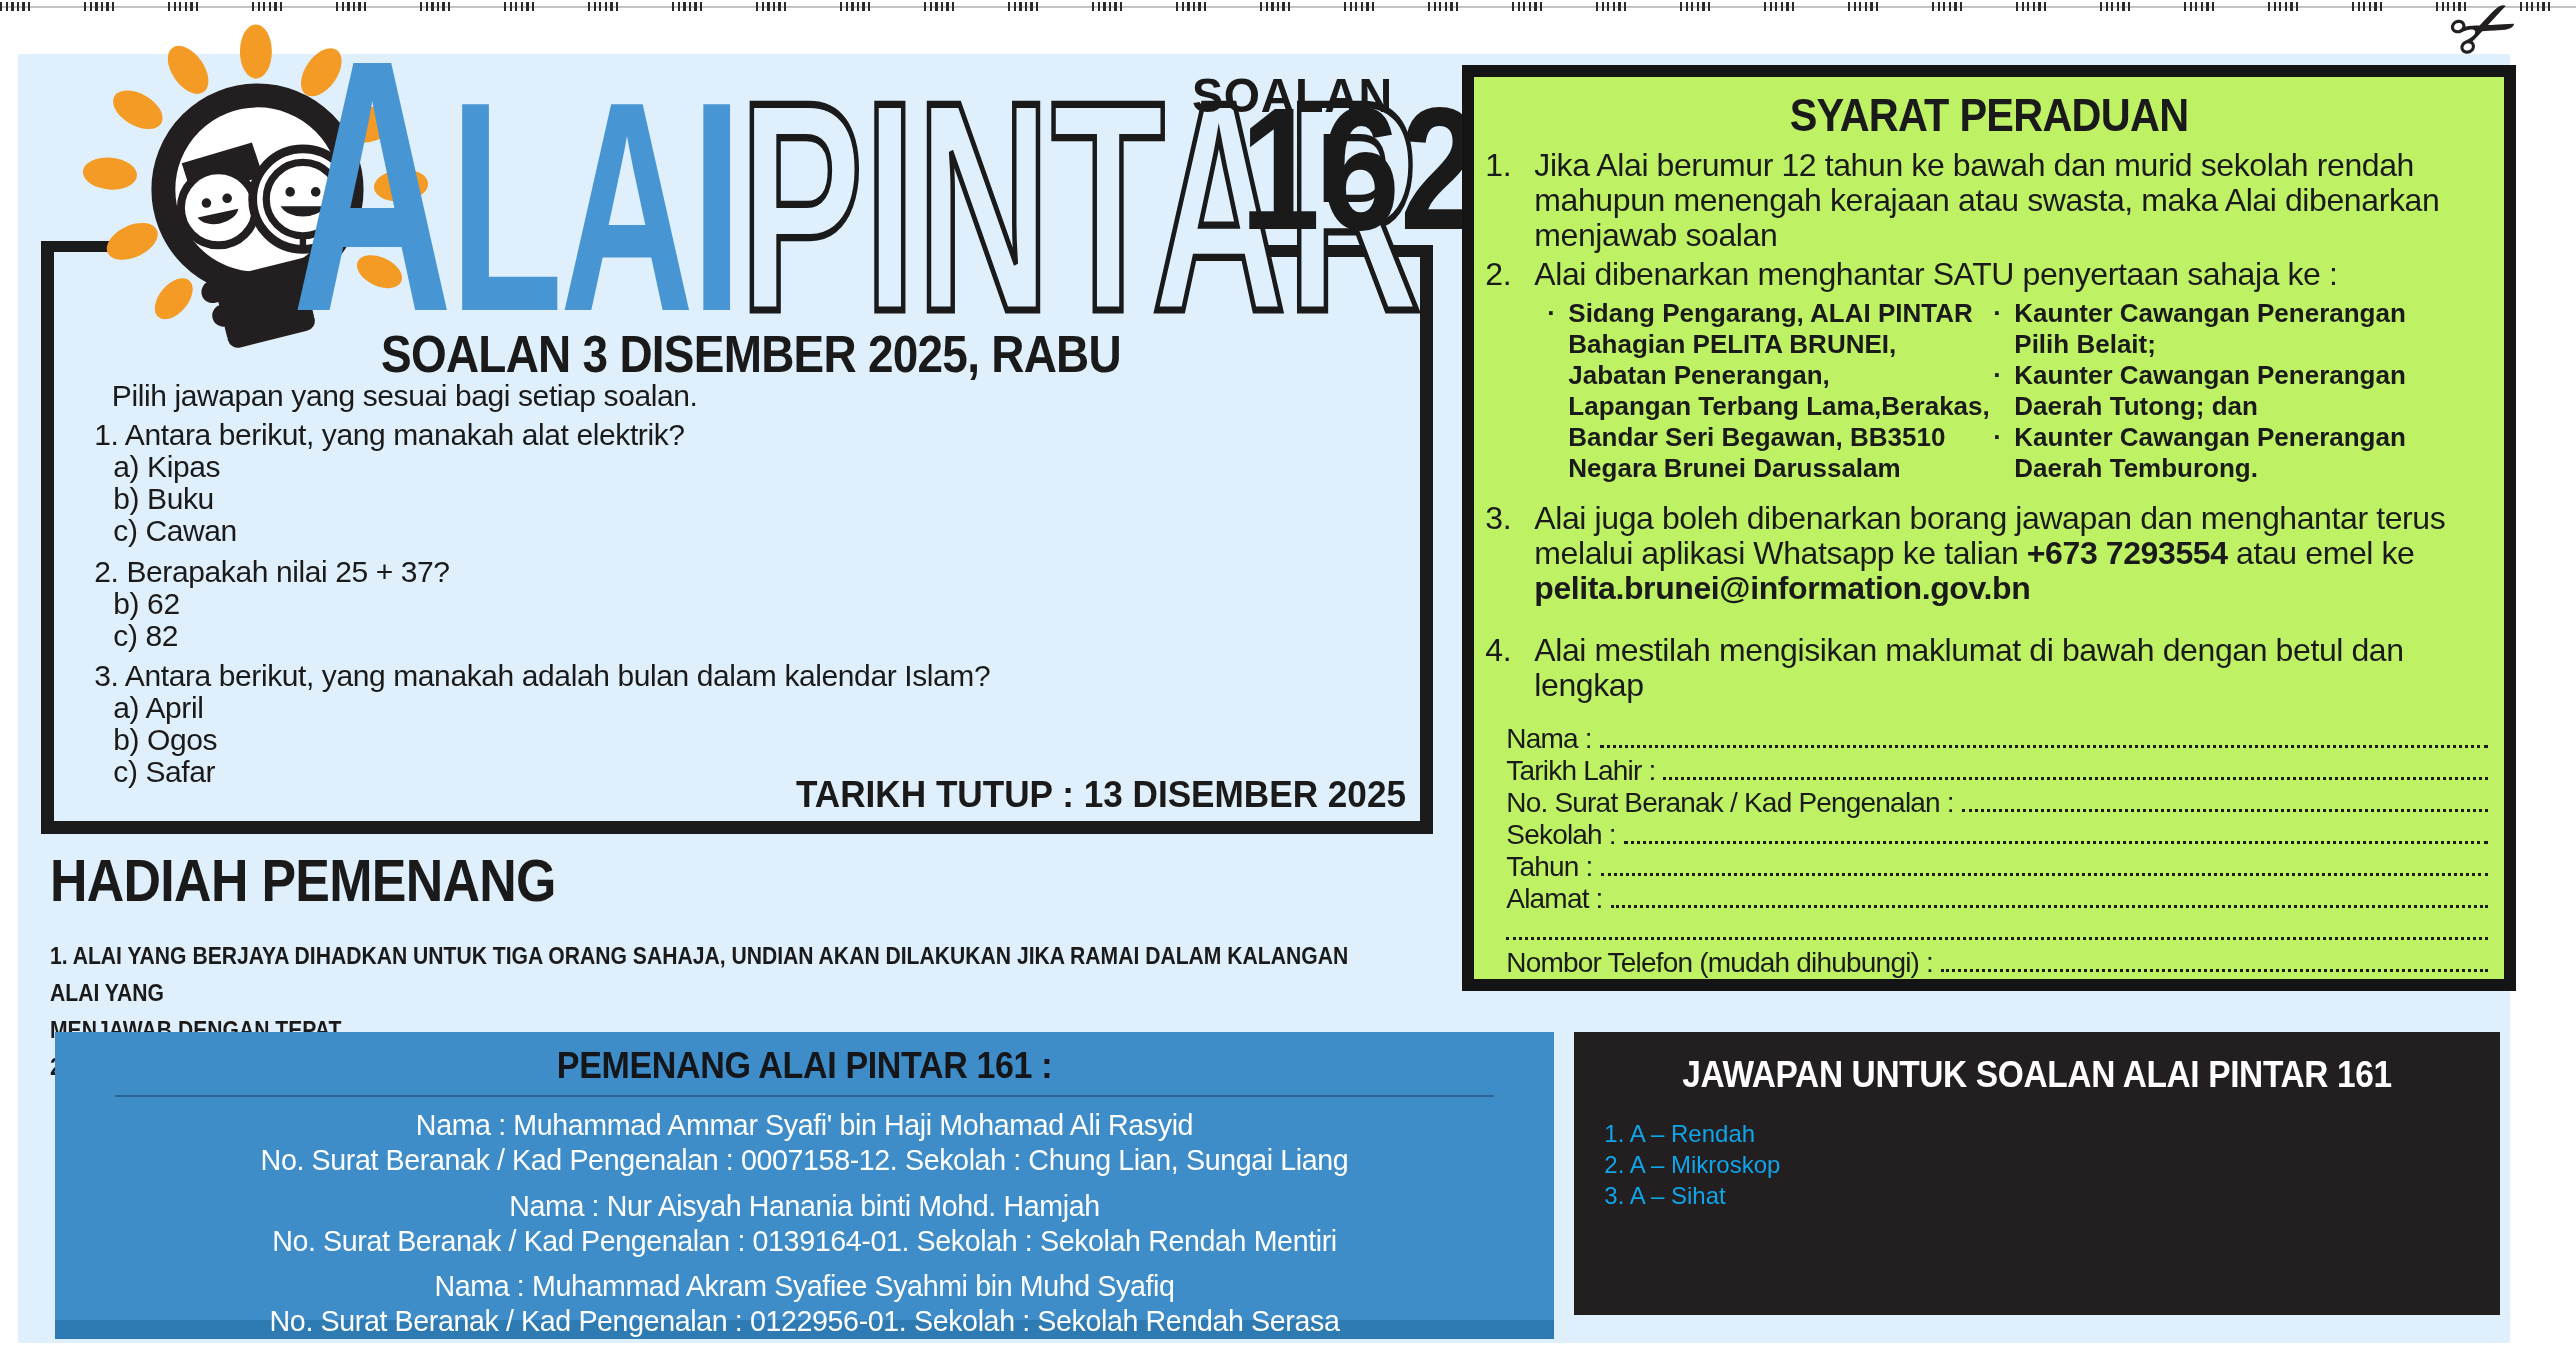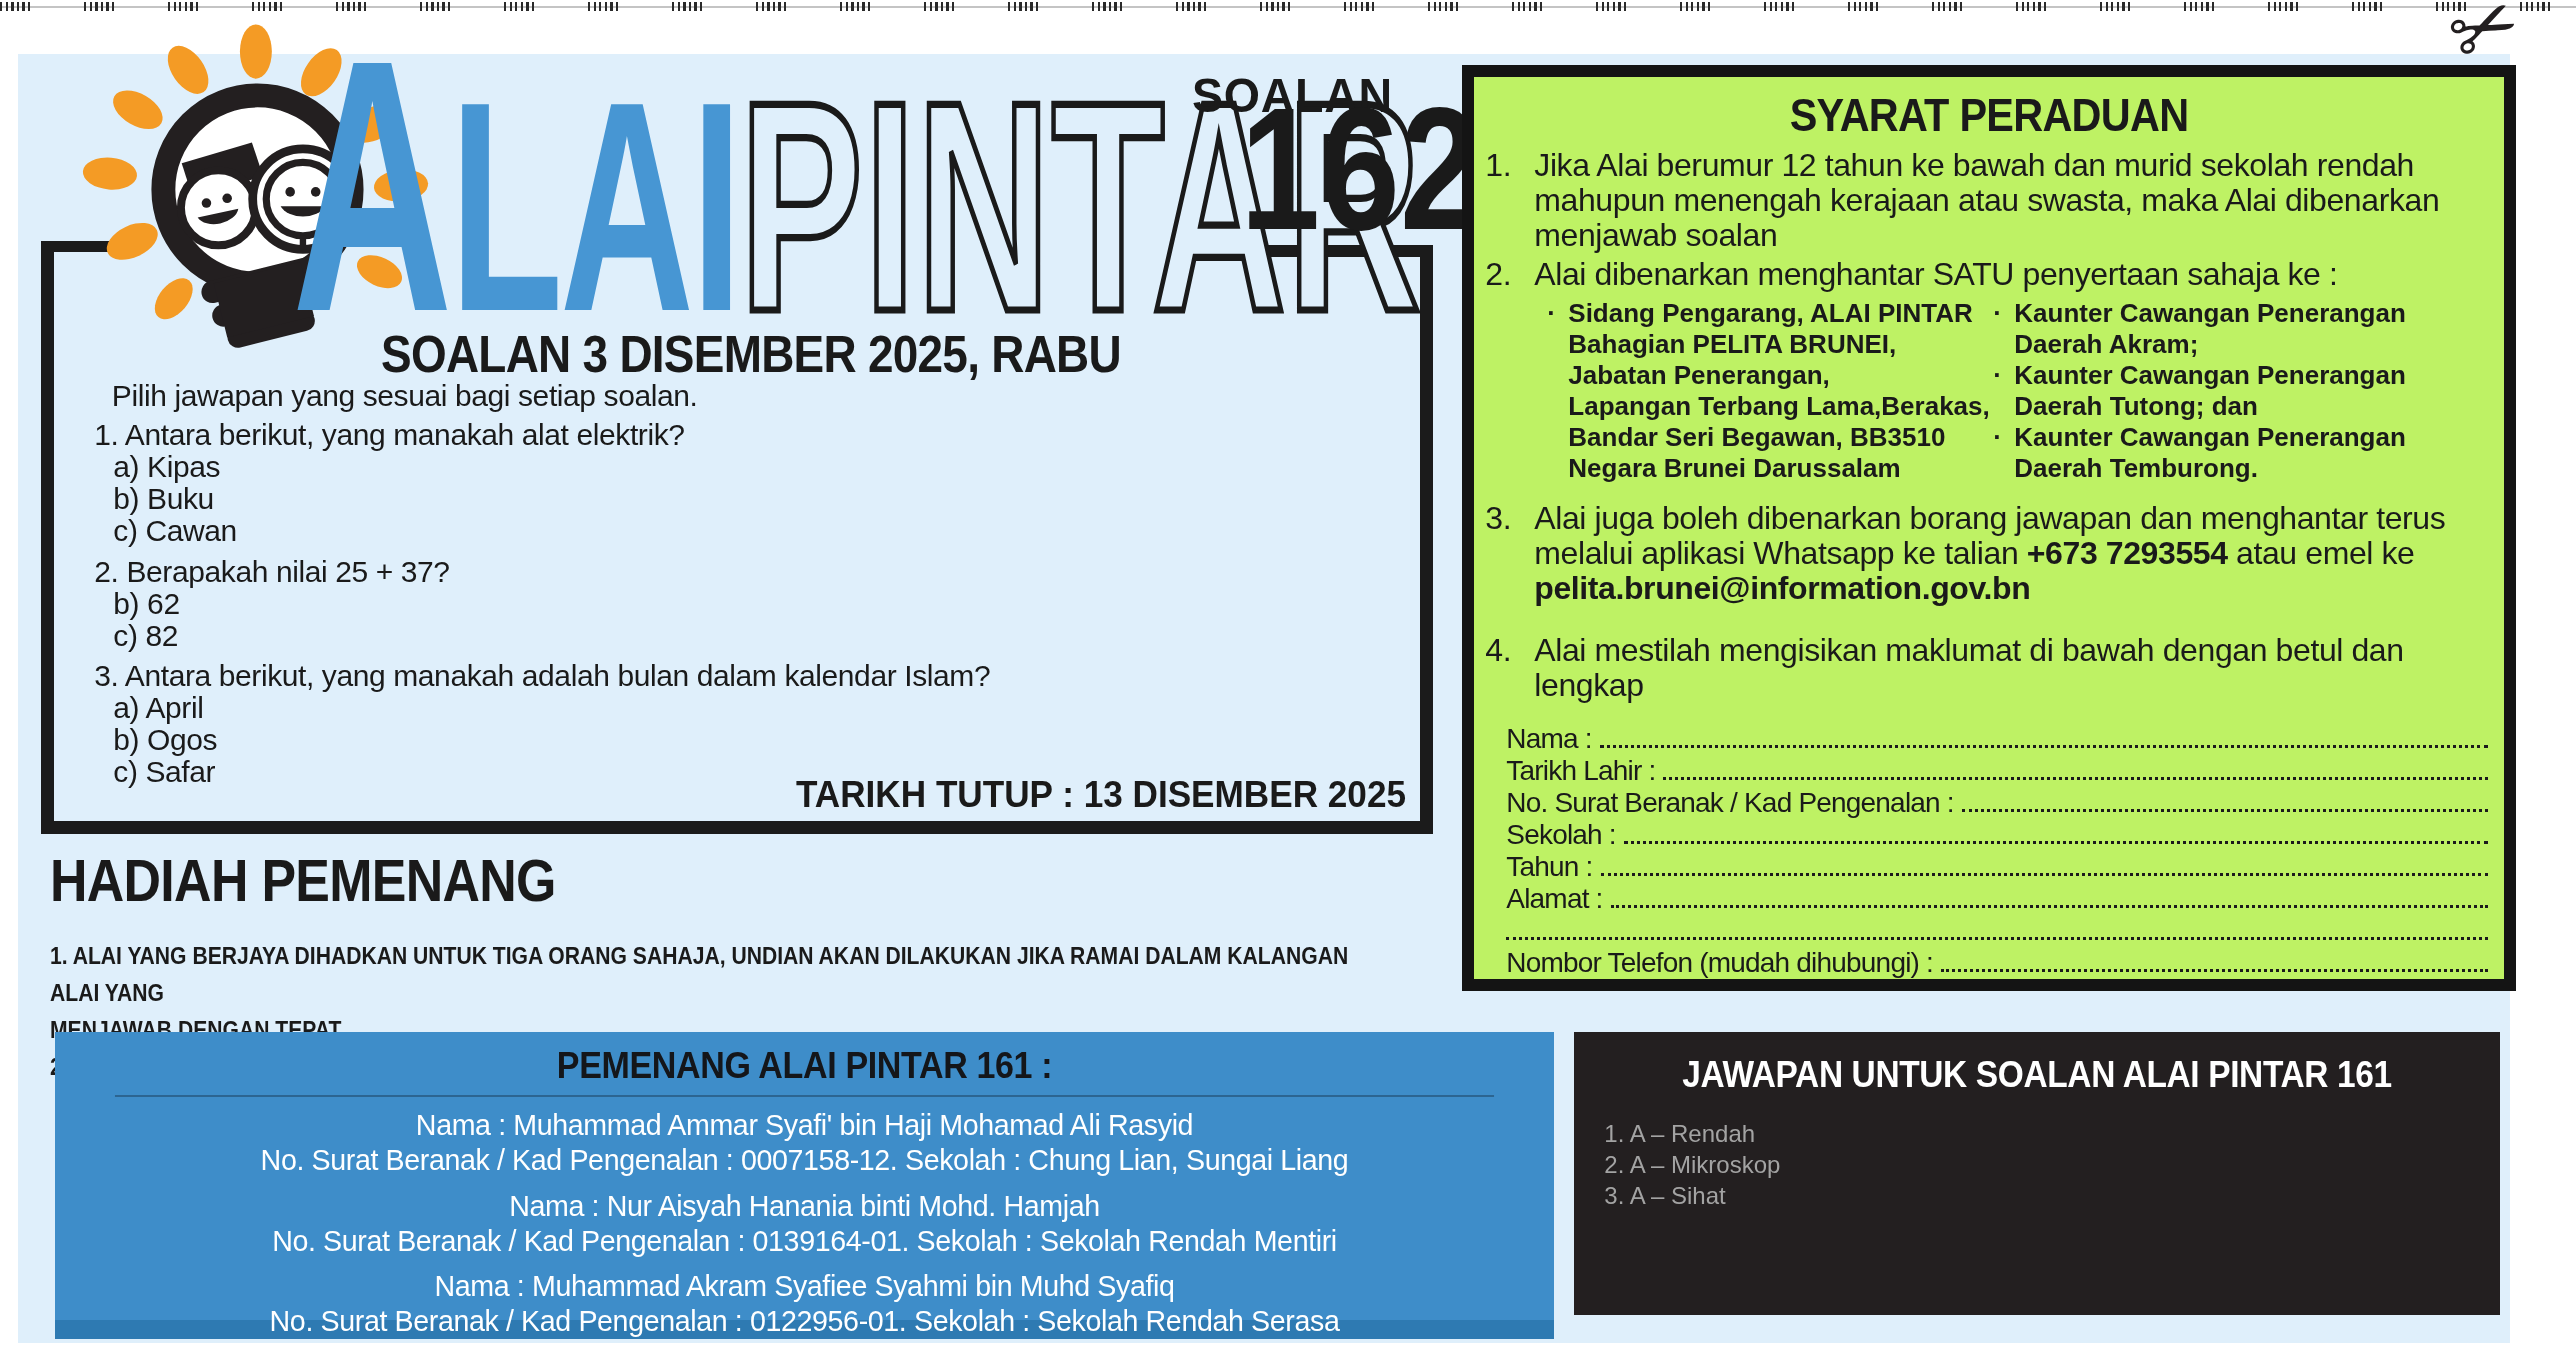--- a/index.html
+++ b/index.html
@@ -71,21 +71,21 @@
          border-bottom:19px solid #2E7AB2;}
   .winners-title{text-align:center;color:#14161a;font-size:37px;font-weight:bold;
          padding:12.8px 0 8px 0;border-bottom:2.4px solid rgba(0,0,0,.28);
          transform:scaleX(.92);transform-origin:center top;letter-spacing:-0.4px;}
   .winner{color:#ffffff;text-align:center;font-size:29.5px;line-height:35px;margin-top:10.4px;
          transform:scaleX(.97);transform-origin:center top;letter-spacing:-0.4px;}
   
   .answers{position:absolute;left:1556px;top:978px;width:926px;height:283px;background:#231F20;}
   .answers-title{text-align:center;color:#ffffff;font-size:36px;font-weight:bold;margin-top:22px;
          transform:scaleX(.93);transform-origin:center top;letter-spacing:-0.4px;}
-  .answer-line{color:#a3a3a3;font-size:24px;line-height:31px;margin-left:30px;}
+  .answer-line{color:#0ea5e9;font-size:24px;line-height:31px;margin-left:30px;}
   .answers-list{margin-top:22px;}
   b{font-weight:bold;}
 </style>
 </head>
 <body>
 
 <div id="canvas">
 
   <div class="cutline"></div>
   <div class="scissors">✂</div>
@@ -198,21 +198,21 @@
               <div>Bandar Seri Begawan, BB3510</div>
               <div>Negara Brunei Darussalam</div>
             </div>
           </div>
         </div>
         <div class="addr-col addr-right">
           <div class="addr-item">
             <span class="addr-bullet">·</span>
             <div>
               <div>Kaunter Cawangan Penerangan</div>
-              <div class="addr-sub">Daerah Akram;</div>
+              <div class="addr-sub">Pilih Belait;</div>
             </div>
           </div>
           <div class="addr-item">
             <span class="addr-bullet">·</span>
             <div>
               <div>Kaunter Cawangan Penerangan</div>
               <div class="addr-sub">Daerah Tutong; dan</div>
             </div>
           </div>
           <div class="addr-item">

